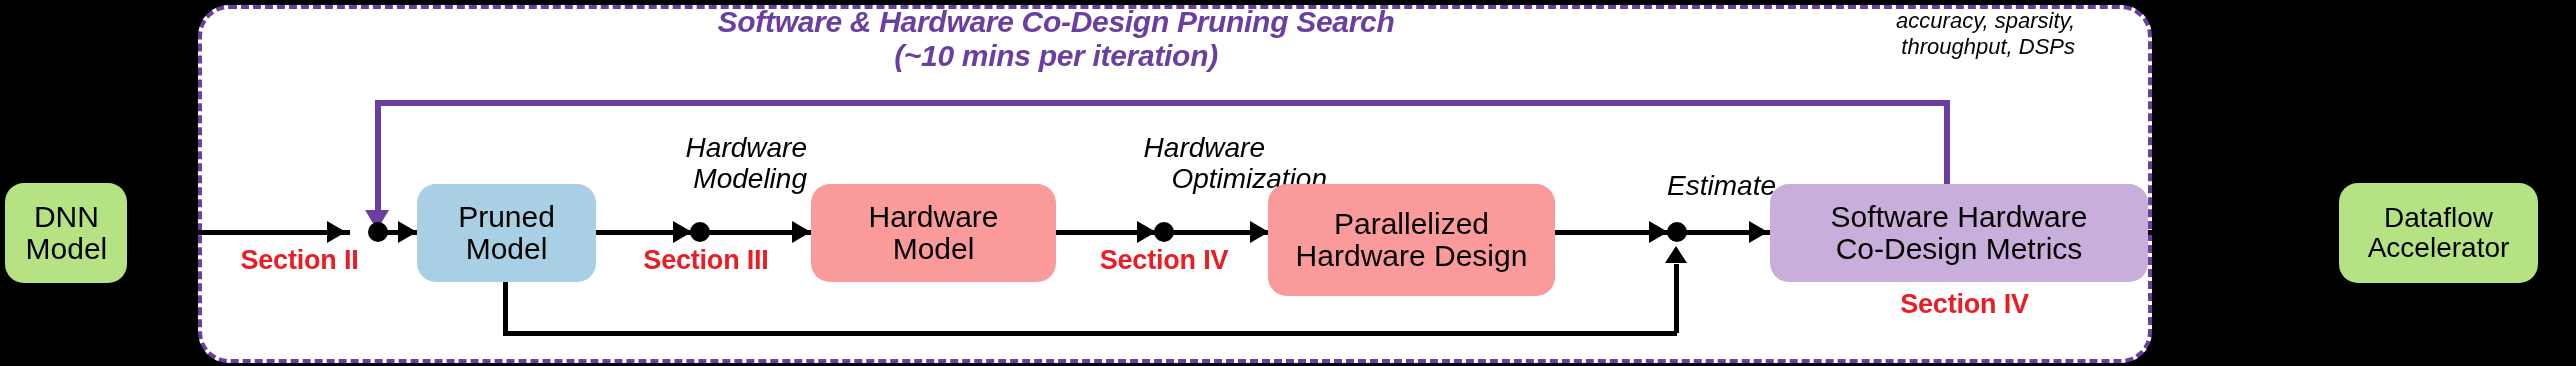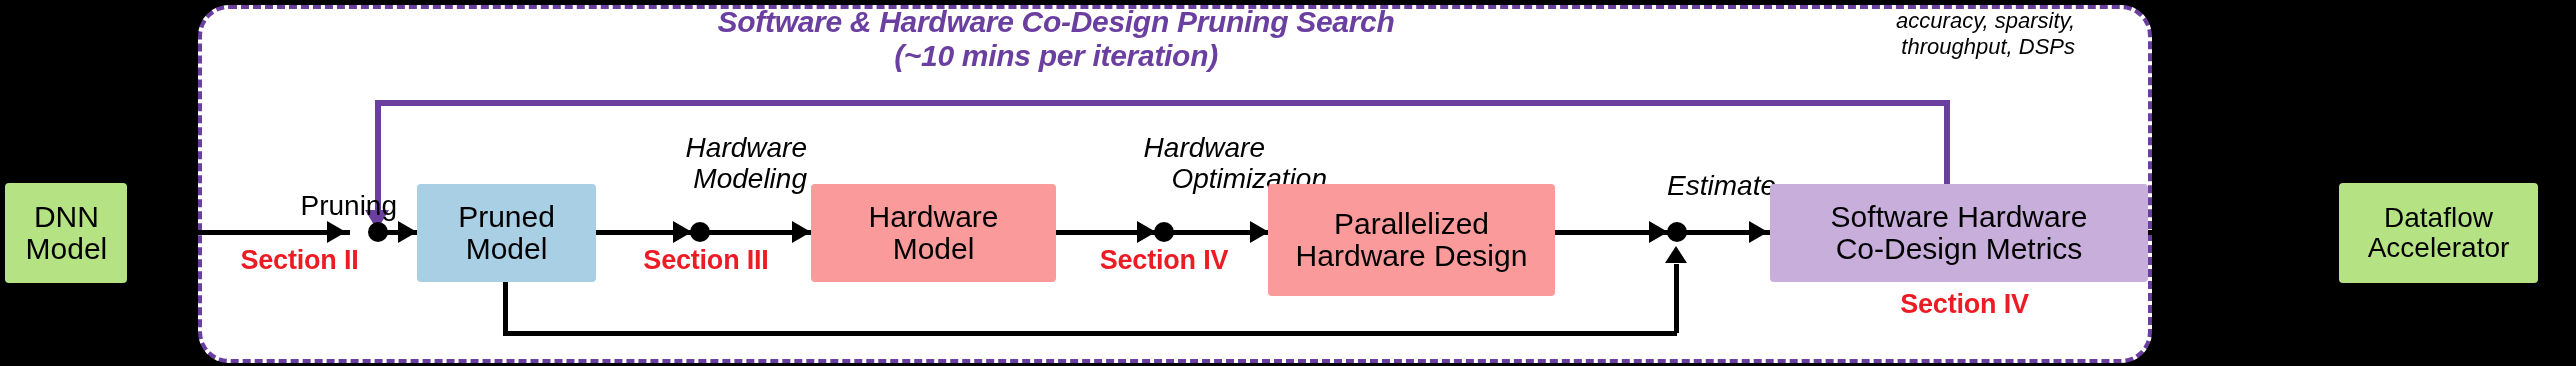--- a/index.html
+++ b/index.html
@@ -1,19 +1,19 @@
 <!DOCTYPE html>
 <html style="font-size:10.8px"><head>
 <meta charset="utf-8">
 <style>
   html,body{margin:0;padding:0;background:#000;}
   #stage{position:relative;width:2576px;height:367px;background:#000;overflow:hidden;
          font-family:"Liberation Sans", sans-serif;padding-left:16px;}
 
-  .node{position:absolute;border-radius:4px;display:flex;align-items:center;justify-content:center;
+  .node{position:absolute;border-radius:19px;display:flex;align-items:center;justify-content:center;
         text-align:center;line-height:1.06;color:#000;box-sizing:border-box;}
   .node span{display:block;}
 
   .green{background:#b5e282;}
   .blue{background:#a8cfe3;}
   .pink{background:#fa9a9a;}
   .purple{background:#c8aedb;}
 
   #frame{position:absolute;left:198px;top:5.4px;width:1954px;height:358px;
          background:#fff;border:4.7px dashed #6b3fa0;border-radius:31px;box-sizing:border-box;}
@@ -75,21 +75,20 @@
   <div class="dot" style="left:1667px;top:222px;"></div>
   <div class="arrowR" style="left:1749px;top:221px;"></div>
 
   <div class="hline" style="left:2147px;top:230px;width:32px;"></div>
 
   <div class="vline" style="left:503px;top:280px;width:4.7px;height:56px;"></div>
   <div class="hline" style="left:503px;top:331px;width:1174px;"></div>
   <div class="vline" style="left:1674px;top:264px;width:4.7px;height:69px;"></div>
   <div class="arrowU" style="left:1665px;top:246px;"></div>
 
-  <div class="ital" style="left:202px;top:191px;width:195px;font-size:28px;font-style:normal;">Pruning</div>
 
   <div class="ital" style="left:605px;top:133px;width:202px;font-size:28px;">Hardware</div>
   <div class="ital" style="left:605px;top:164px;width:202px;font-size:28px;">Modeling</div>
 
   <div class="ital" style="left:1063px;top:133px;width:202px;font-size:28px;">Hardware</div>
   <div class="ital" style="left:1112px;top:164px;width:215px;font-size:28px;">Optimization</div>
 
   <div class="ital" style="left:1574px;top:171px;width:202px;font-size:28px;">Estimate</div>
 
   <div class="sect" style="left:202px;top:245px;width:195px;">Section II</div>

